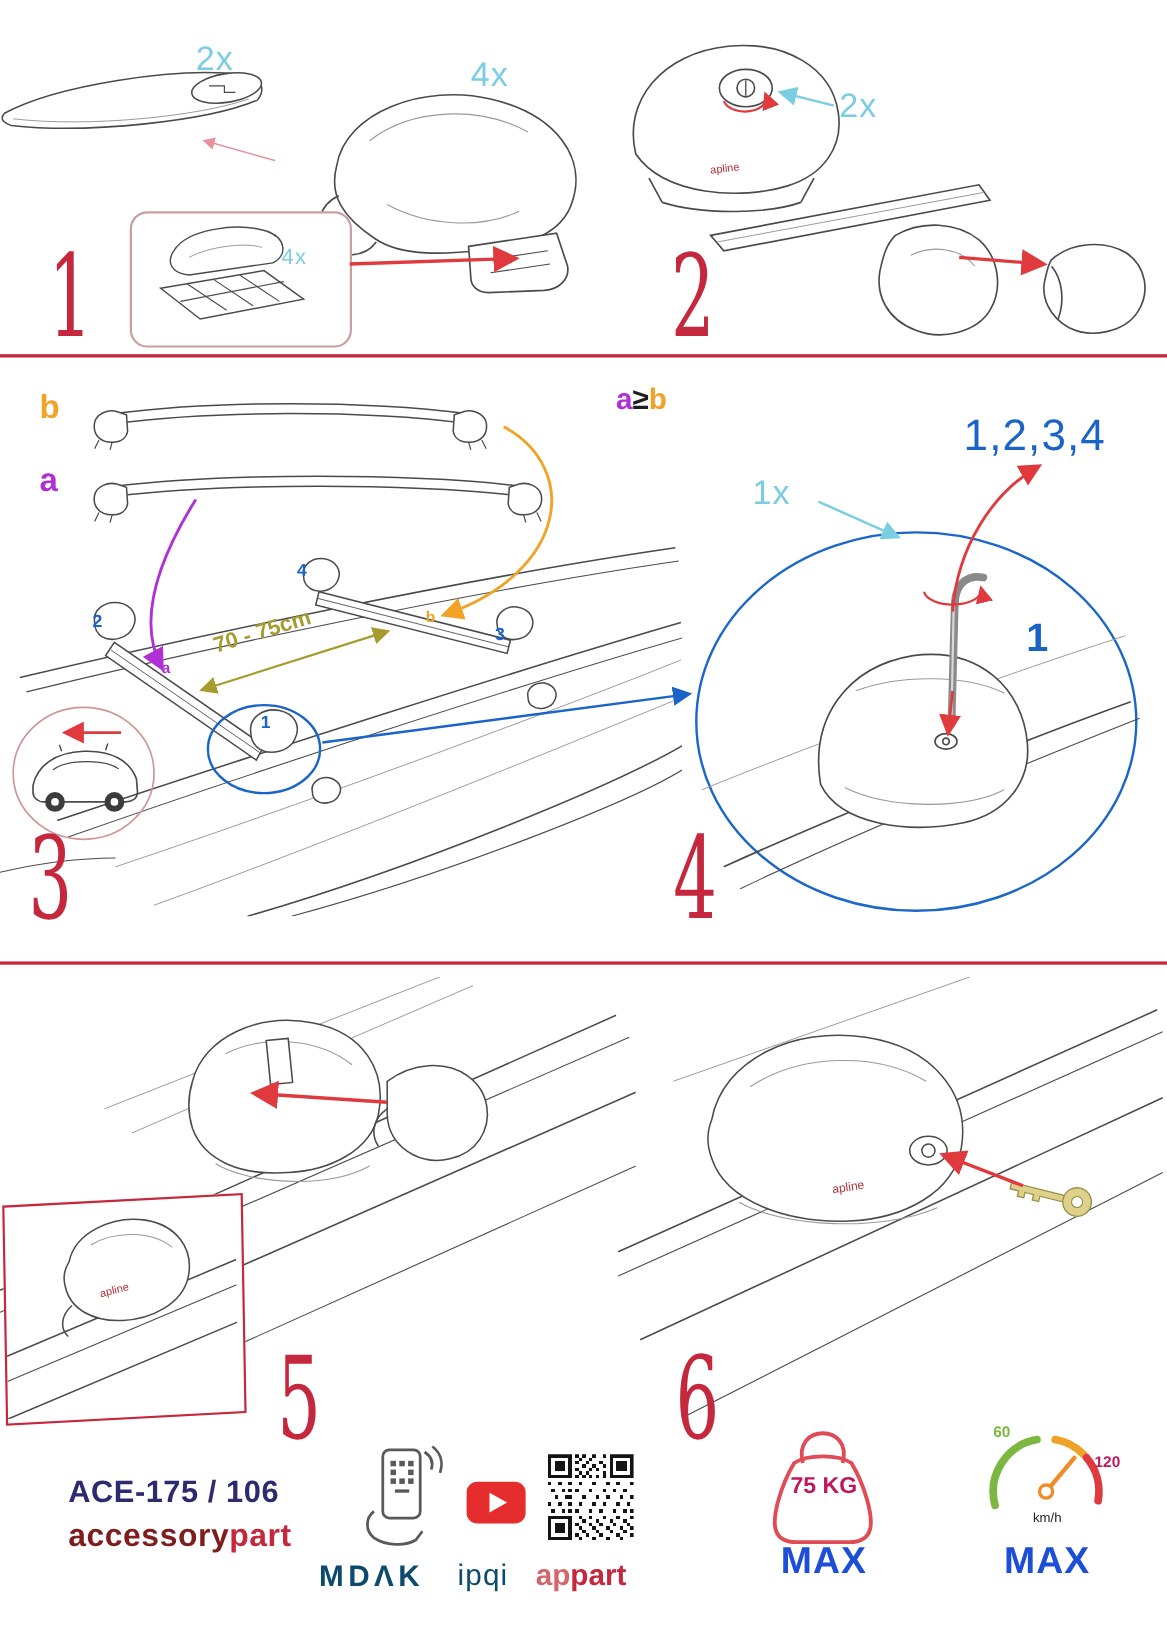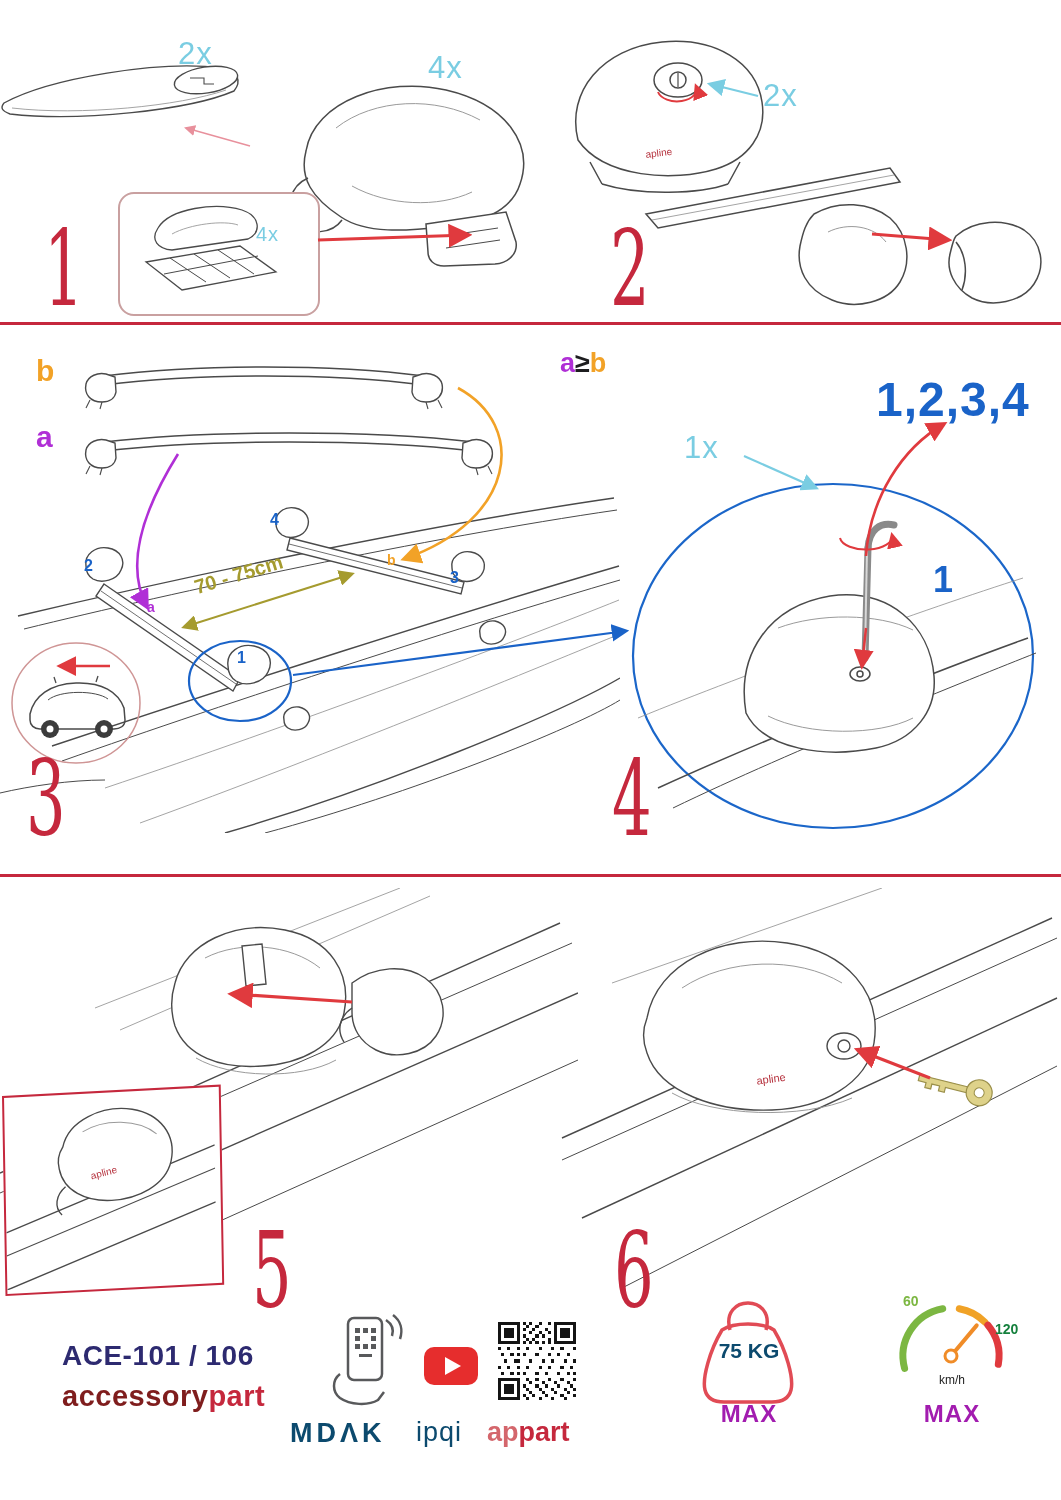--- a/index.html
+++ b/index.html
@@ -13,26 +13,26 @@
   .stepnum{position:absolute;z-index:3;font-family:"DejaVu Serif",serif;color:#c5283d;
            font-size:104px;line-height:0.8;transform:scaleX(0.6);transform-origin:left top;}
   .divider{position:absolute;left:0;width:1061px;height:3px;background:#c5283d;z-index:4;}
   .blue{color:#1a63c8;font-weight:bold;}
   .orange{color:#f2a227;font-weight:bold;}
   .purple{color:#b02fd6;font-weight:bold;}
   .olive{color:#a59b2f;font-weight:bold;}
   .inset1{position:absolute;z-index:1;border:2px solid #c9a0a0;border-radius:16px;background:#fff;}
   .inset5{position:absolute;z-index:1;border:2px solid #c5283d;transform:rotate(-3deg) skewX(-2deg);
           transform-origin:left top;background:#fff;}
-  .seq{font-size:48px;font-weight:bold;color:#1a63c8;letter-spacing:1px;}
+  .seq{font-size:40px;font-weight:normal;color:#1a63c8;letter-spacing:1px;}
   .rule{font-size:27px;font-weight:bold;}
   .footer-model{font-size:28px;font-weight:bold;color:#2d2a70;letter-spacing:0.5px;}
   .footer-brand{font-size:29px;font-weight:bold;letter-spacing:0.5px;}
   .logo-gray{color:#0c4a6e;font-weight:bold;}
-  .max{font-size:24px;font-weight:bold;color:#a21caf;letter-spacing:1px;text-align:center;}
+  .max{font-size:34px;font-weight:bold;color:#1d4ed8;letter-spacing:1px;text-align:center;}
 </style>
 </head>
 <body>
 
 <div class="page">
 
   <div class="divider" style="top:322px"></div>
   <div class="divider" style="top:874px"></div>
 
   <svg class="ill" style="left:0;top:48px" width="262" height="100" viewBox="0 0 262 100">
@@ -318,21 +318,21 @@
   <div class="lbl qty" style="left:684px;top:432px">1x</div>
   <div class="lbl blue" style="left:933px;top:562px;font-size:36px">1</div>
 
   <div class="stepnum" style="left:44px;top:228px">1</div>
   <div class="stepnum" style="left:610px;top:228px">2</div>
   <div class="stepnum" style="left:26px;top:758px">3</div>
   <div class="stepnum" style="left:612px;top:758px">4</div>
   <div class="stepnum" style="left:252px;top:1230px">5</div>
   <div class="stepnum" style="left:614px;top:1230px">6</div>
 
-  <div class="lbl footer-model" style="left:62px;top:1342px">ACE-101 / 106</div>
+  <div class="lbl footer-model" style="left:62px;top:1342px">ACE-175 / 106</div>
   <div class="lbl footer-brand" style="left:62px;top:1382px">
     <span style="color:#7f1d1d">accessory</span><span style="color:#c5283d">part</span>
   </div>
 
   <svg class="ill" style="left:322px;top:1312px" width="82" height="96" viewBox="0 0 82 96">
     <g fill="none" stroke="#58595b" stroke-width="2.5">
       <rect x="26" y="6" width="34" height="62" rx="6"></rect>
       <path d="M18,62 C10,68 10,80 18,86 C28,93 46,94 56,88 L62,80"></path>
       <path d="M64,8 C70,12 72,18 70,24"></path>
       <path d="M71,3 C79,9 81,18 78,27"></path>
@@ -396,30 +396,30 @@
   <div class="lbl" style="left:487px;top:1419px;font-size:27px">
     <span style="color:#d4666c;font-weight:700">ap</span><span style="color:#c5283d;font-weight:700">part</span>
   </div>
 
   <svg class="ill" style="left:692px;top:1286px" width="114" height="118" viewBox="0 0 114 118">
     <g fill="none" stroke="#e14b55" stroke-width="3.5">
       <path d="M38,44 C28,8 84,8 74,44"></path>
       <path d="M30,44 C18,64 10,92 13,104 C15,112 22,116 32,116 L80,116 C90,116 97,112 99,104 C102,92 94,64 82,44 C70,36 42,36 30,44 Z"></path>
     </g>
   </svg>
-  <div class="lbl" style="left:700px;top:1340px;width:98px;text-align:center;color:#0c4a6e;font-size:21px;font-weight:bold">75 KG</div>
+  <div class="lbl" style="left:700px;top:1340px;width:98px;text-align:center;color:#be185d;font-size:21px;font-weight:bold">75 KG</div>
   <div class="lbl max" style="left:692px;top:1402px;width:114px">MAX</div>
 
   <svg class="ill" style="left:886px;top:1284px" width="132" height="112" viewBox="0 0 132 112">
     <g fill="none" stroke-linecap="round">
       <path d="M18.6,84.4 A48,48 0 0 1 56.7,24.7" stroke="#7cb742" stroke-width="7"></path>
       <path d="M73.3,24.7 A48,48 0 0 1 98.9,38.1" stroke="#f0a227" stroke-width="7"></path>
       <path d="M101.8,41.1 A48,48 0 0 1 112.3,80.3" stroke="#e03a3e" stroke-width="7"></path>
       <line x1="65" y1="72" x2="90.7" y2="41.4" stroke="#f08c28" stroke-width="4"></line>
     </g>
     <circle cx="65" cy="72" r="6" fill="#fff" stroke="#f08c28" stroke-width="3"></circle>
   </svg>
   <div class="lbl" style="left:903px;top:1294px;font-size:14px;font-weight:bold;color:#7cb742">60</div>
-  <div class="lbl" style="left:995px;top:1322px;font-size:14px;font-weight:bold;color:#15803d">120</div>
+  <div class="lbl" style="left:995px;top:1322px;font-size:14px;font-weight:bold;color:#be185d">120</div>
   <div class="lbl" style="left:918px;top:1374px;width:68px;text-align:center;font-size:12px;color:#222">km/h</div>
   <div class="lbl max" style="left:886px;top:1402px;width:132px">MAX</div>
 
 </div>
 
 </body></html>

